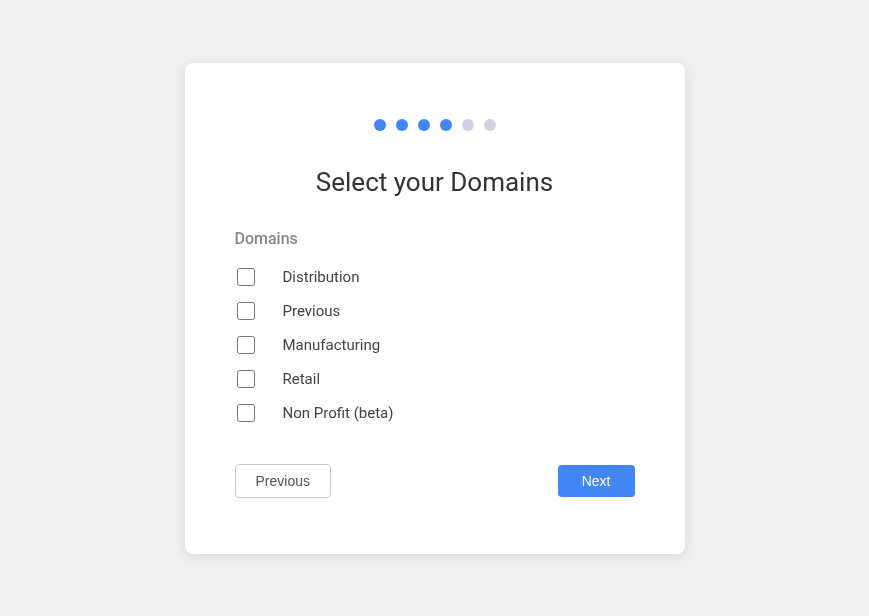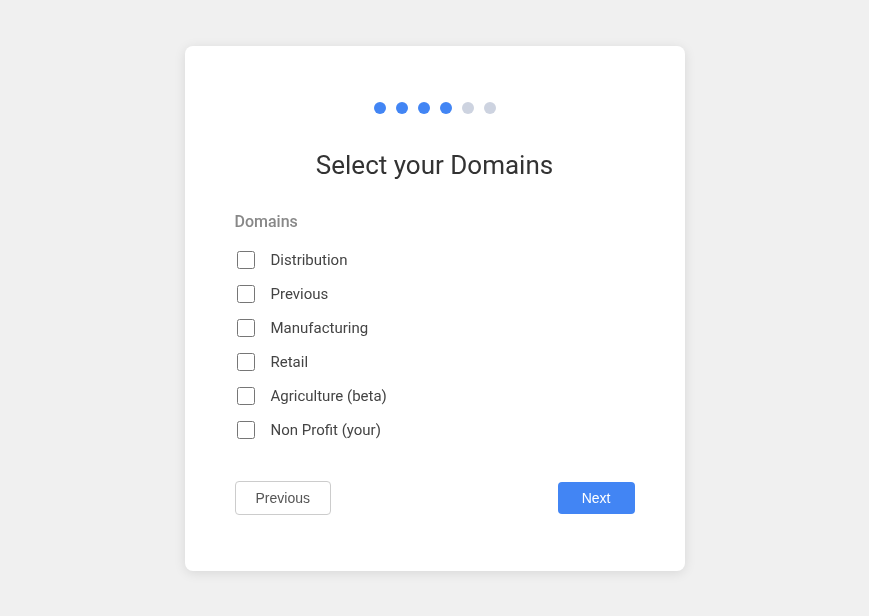--- a/index.html
+++ b/index.html
@@ -65,21 +65,21 @@
     .checkbox-list {
       display: flex;
       flex-direction: column;
       gap: 4px;
       margin-bottom: 36px;
     }
 
     .checkbox-item {
       display: flex;
       align-items: flex-start;
-      gap: 16px;
+      gap: 28px;
       padding: 6px 2px;
       cursor: pointer;
     }
 
     .checkbox-item input[type="checkbox"] {
       width: 18px;
       height: 18px;
       cursor: pointer;
       accent-color: #4285f4;
       flex-shrink: 0;
@@ -150,26 +150,22 @@
       </div>
       <div class="checkbox-item">
         <input type="checkbox" id="manufacturing" style="">
         <label for="manufacturing">Manufacturing</label>
       </div>
       <div class="checkbox-item">
         <input type="checkbox" id="retail" style="">
         <label for="retail">Retail</label>
       </div>
       <div class="checkbox-item">
-        <input type="checkbox" id="agriculture" style="">
-        <label for="agriculture">Agriculture (beta)</label>
-      </div>
-      <div class="checkbox-item">
         <input type="checkbox" id="nonprofit" style="">
-        <label for="nonprofit">Non Profit (your)</label>
+        <label for="nonprofit">Non Profit (beta)</label>
       </div>
     </div>
 
   <div class="footer">
     <button class="btn-previous">Previous</button>
     <button class="btn-next">Next</button>
   </div>
 </div>
 
 </body></html>

